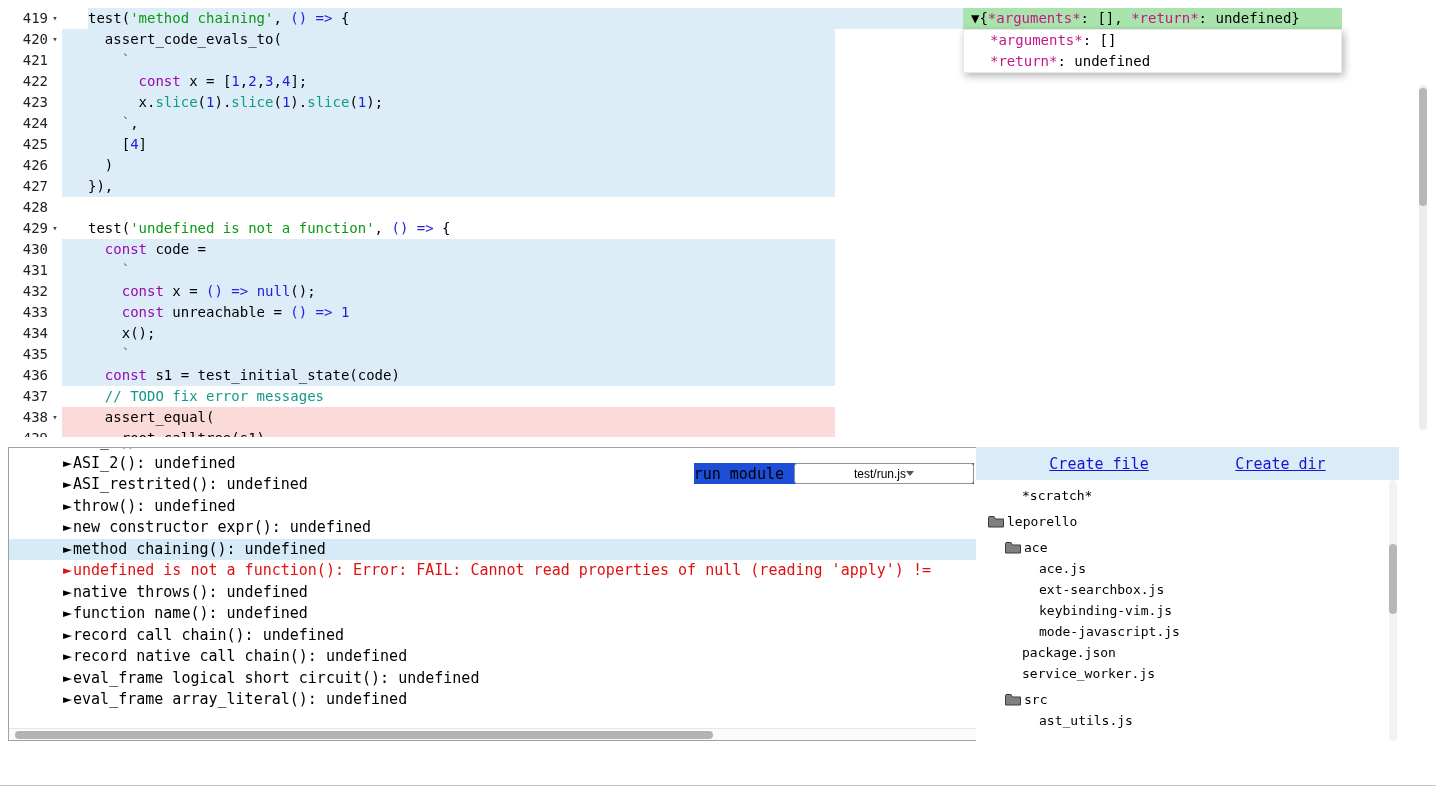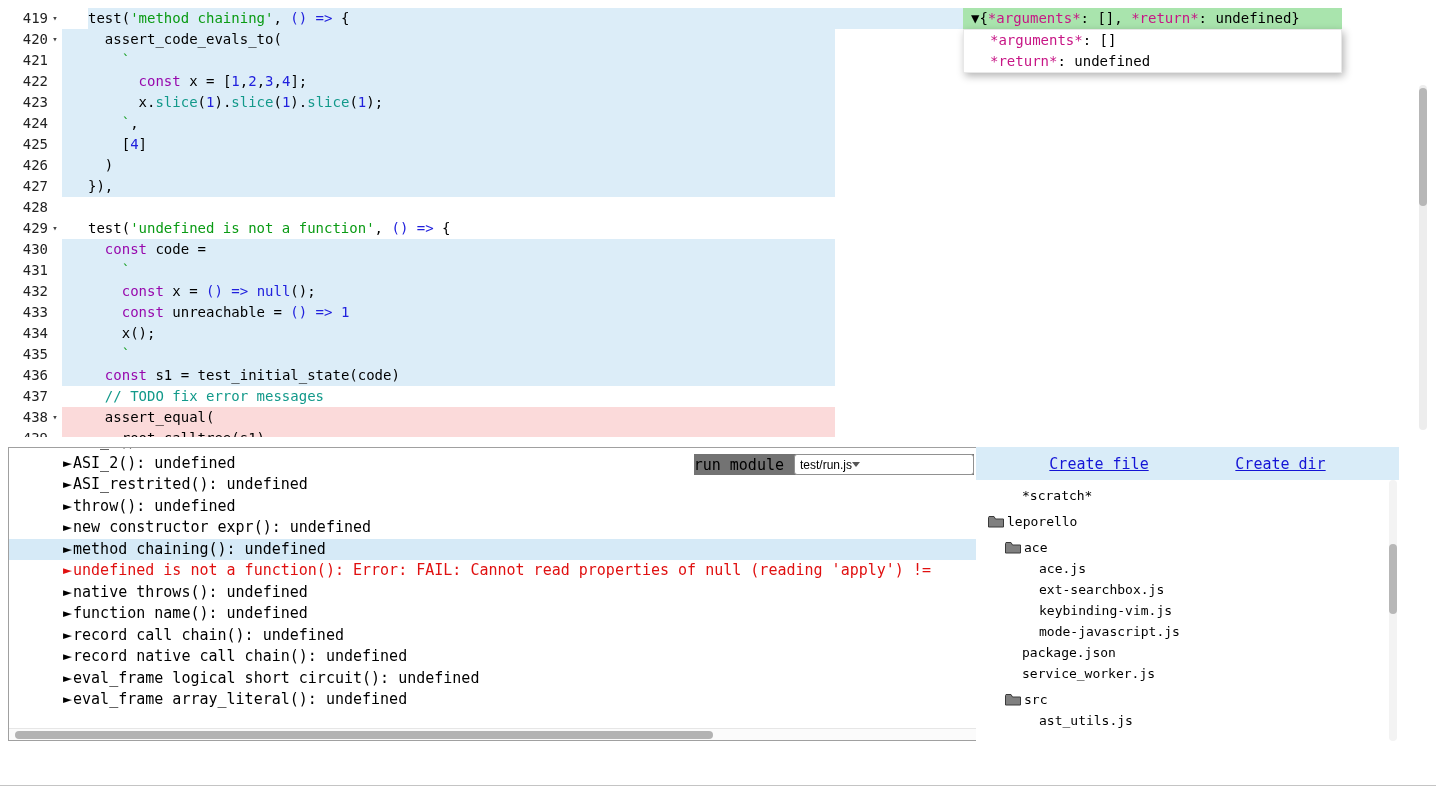--- a/index.html
+++ b/index.html
@@ -36,23 +36,23 @@
 
   
   .results-panel { position:absolute; left:8px; top:447px; width:987px; height:294px;
                    border:1px solid #a0a0a0; background:#fff; overflow:hidden; }
   .rrows { margin-top:-17px; }
   .rrow { height:21.5px; line-height:21.5px; padding-left:54px; white-space:nowrap; font-size:15px; overflow:hidden; }
   .rrow .tri { margin-right:1px; }
   .rrow.sel { background:var(--sel-row); }
   .rrow.err { color:var(--errtxt); }
 
-  .run-module { position:absolute; top:6px; right:20px; display:flex; align-items:center; gap:10px; font-size:15px; background:#737373; }
+  .run-module { position:absolute; top:15px; right:20px; display:flex; align-items:center; gap:10px; font-size:15px; background:#1d4ed8; }
   .select-box { width:180px; height:21px; border:1px solid #919191; border-radius:3px; background:#fff;
-                display:flex; align-items:center; justify-content:flex-start; padding:0 5px;
+                display:flex; align-items:center; justify-content:center; padding:0 5px;
                 font:12px "Liberation Sans", sans-serif; }
   .select-caret { width:0; height:0; border-left:4px solid transparent; border-right:4px solid transparent; border-top:5px solid #555; }
 
   .hscroll-track { position:absolute; left:0; right:0; bottom:0; height:12px; background:#fbfbfb; border-top:1px solid #e6e6e6; }
   .hscroll-thumb { position:absolute; left:6px; top:2px; width:698px; height:8px; border-radius:4px; background:#b3b3b3; }
 
   
   .files-panel { position:absolute; left:976px; top:447px; width:423px; height:294px; background:#fff; overflow:hidden; }
   .files-header { height:33px; background:var(--phead); display:flex; align-items:center; justify-content:space-around; padding:0 30px; font-size:15px; }
   .files-header a, .statusbar a { color:var(--link); text-decoration:underline; cursor:pointer; }

